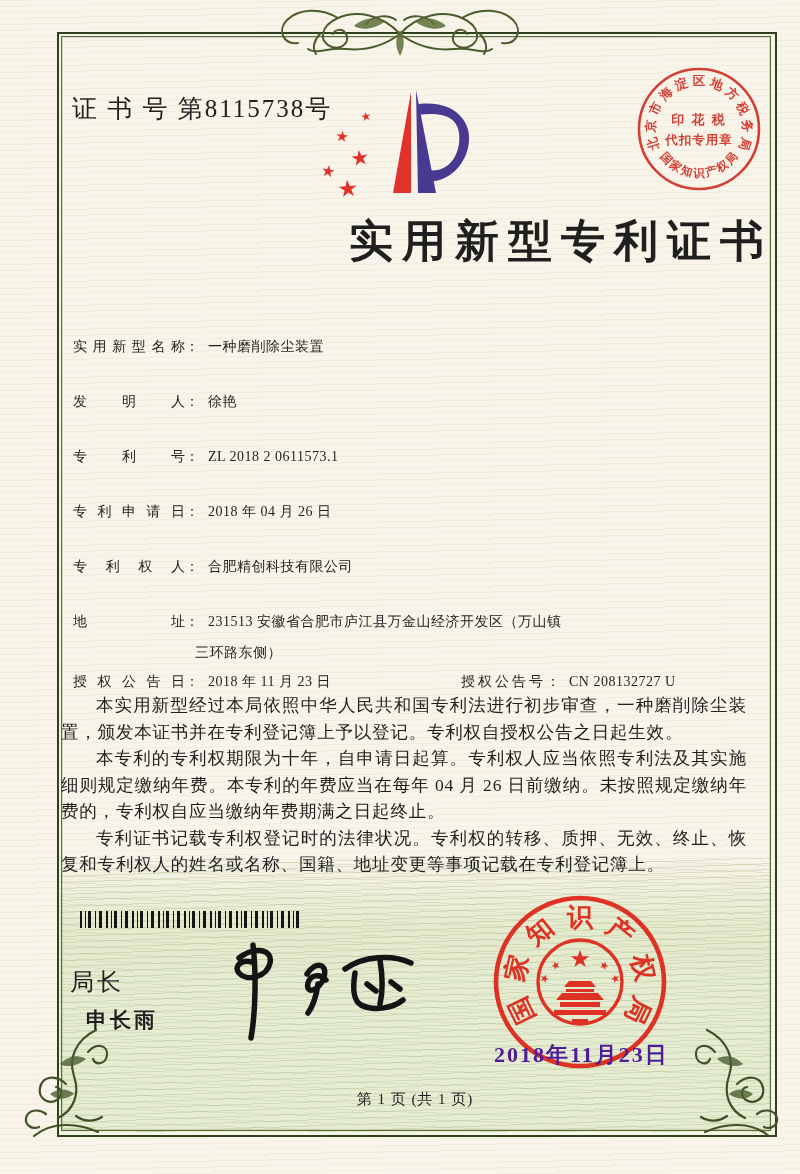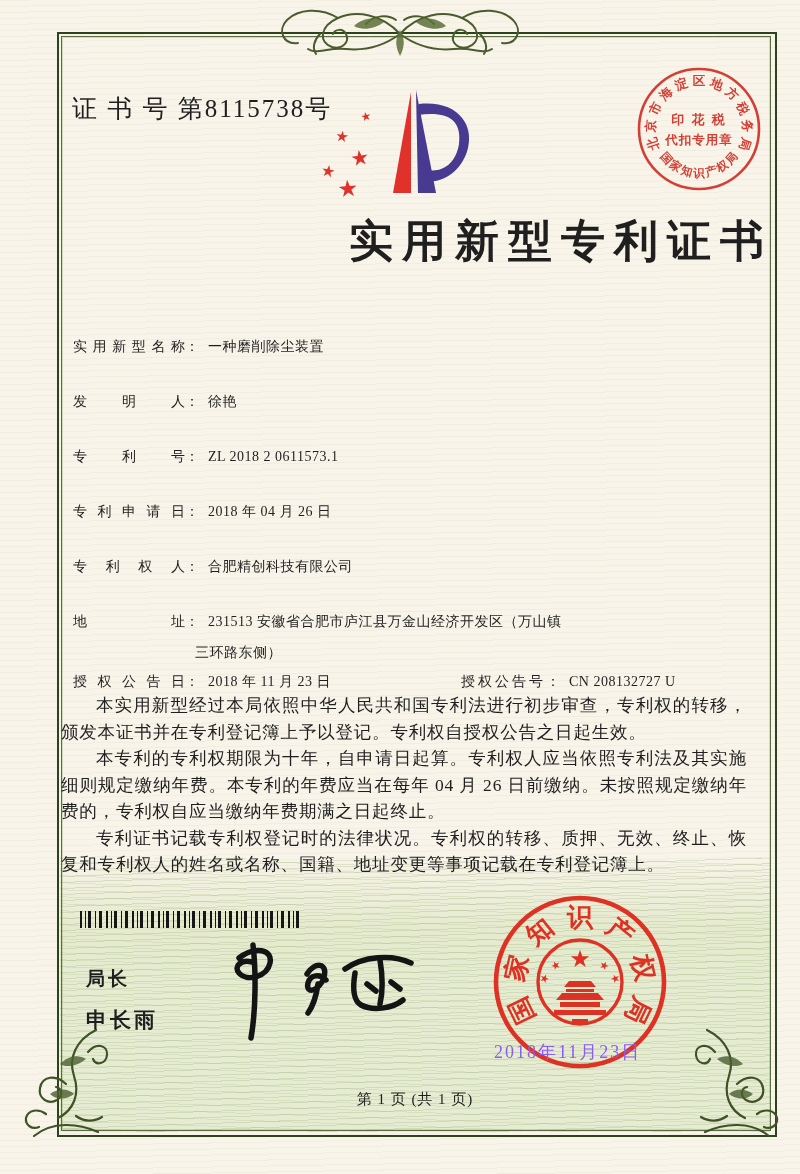--- a/index.html
+++ b/index.html
@@ -32,28 +32,28 @@
   .addr2{position:absolute;left:122px;top:31px;letter-spacing:.5px;}
   .grant-pair{position:absolute;left:388px;top:0;}
   .glabel{letter-spacing:3px;}
   .body-text{position:absolute;left:61px;top:692px;width:686px;font-size:17.5px;
         line-height:26.5px;text-align:justify;letter-spacing:.8px;}
   .body-text p{margin:0;text-indent:2em;}
   .barcode{position:absolute;left:80px;top:911px;width:222px;height:17px;
         background:repeating-linear-gradient(90deg,#161616 0 2px,transparent 2px 5px,#161616 5px 6px,
         transparent 6px 8px,#161616 8px 11px,transparent 11px 15px,#161616 15px 16px,
         transparent 16px 19px,#161616 19px 22px,transparent 22px 26px);}
-  .official-title{position:absolute;left:86px;top:966px;font-size:19px;font-weight:bold;
+  .official-title{position:absolute;left:70px;top:966px;font-size:24px;font-weight:normal;
         font-family:"Liberation Sans","DejaVu Sans",sans-serif;letter-spacing:3px;}
   .official-name{position:absolute;left:86px;top:1006px;font-size:21px;font-weight:bold;
         font-family:"Liberation Sans","DejaVu Sans",sans-serif;letter-spacing:3px;}
   .signature{position:absolute;left:195px;top:938px;}
   .main-seal{position:absolute;left:468px;top:876px;opacity:.92;}
-  .seal-date{position:absolute;left:494px;top:1040px;font-size:18px;font-weight:normal;
-        color:#8b5cf6;letter-spacing:2px;z-index:5;}
+  .seal-date{position:absolute;left:494px;top:1040px;font-size:22px;font-weight:bold;
+        color:#4c1d95;letter-spacing:2px;z-index:5;}
   .footer{position:absolute;left:57px;top:1090px;width:716px;text-align:center;font-size:15px;
         letter-spacing:1px;}
 </style>
 </head>
 <body>
 
 <div class="page">
 
   <div class="watermark"></div>
   <div class="frame-outer"></div>
@@ -173,21 +173,21 @@
     </div>
     <div class="frow">
       <span class="flabel">授权公告日</span><span>：</span><span class="fvalue">2018 年 11 月 23 日</span>
       <span class="grant-pair">
         <span class="glabel">授权公告号</span><span>：</span><span class="fvalue">CN 208132727 U</span>
       </span>
     </div>
   </div>
 
   <div class="body-text">
-    <p>本实用新型经过本局依照中华人民共和国专利法进行初步审查，专利权的转移，颁发本证书并在专利登记簿上予以登记。专利权自授权公告之日起生效。</p>
+    <p>本实用新型经过本局依照中华人民共和国专利法进行初步审查，一种磨削除尘装置，颁发本证书并在专利登记簿上予以登记。专利权自授权公告之日起生效。</p>
     <p>本专利的专利权期限为十年，自申请日起算。专利权人应当依照专利法及其实施细则规定缴纳年费。本专利的年费应当在每年 04 月 26 日前缴纳。未按照规定缴纳年费的，专利权自应当缴纳年费期满之日起终止。</p>
     <p>专利证书记载专利权登记时的法律状况。专利权的转移、质押、无效、终止、恢复和专利权人的姓名或名称、国籍、地址变更等事项记载在专利登记簿上。</p>
   </div>
 
   <div class="barcode"></div>
 
   <div class="official-title">局长</div>
   <div class="official-name">申长雨</div>
 
   <svg class="signature" width="240" height="112" viewBox="0 0 240 112">

